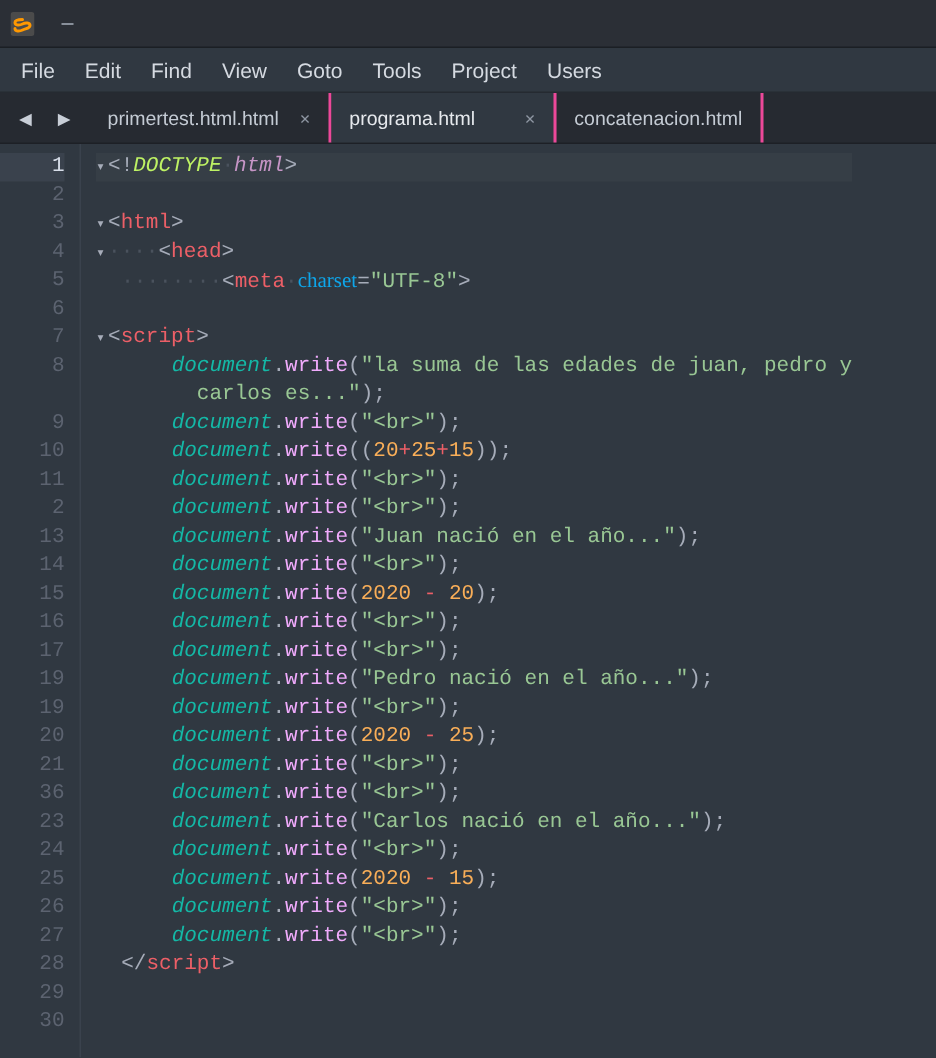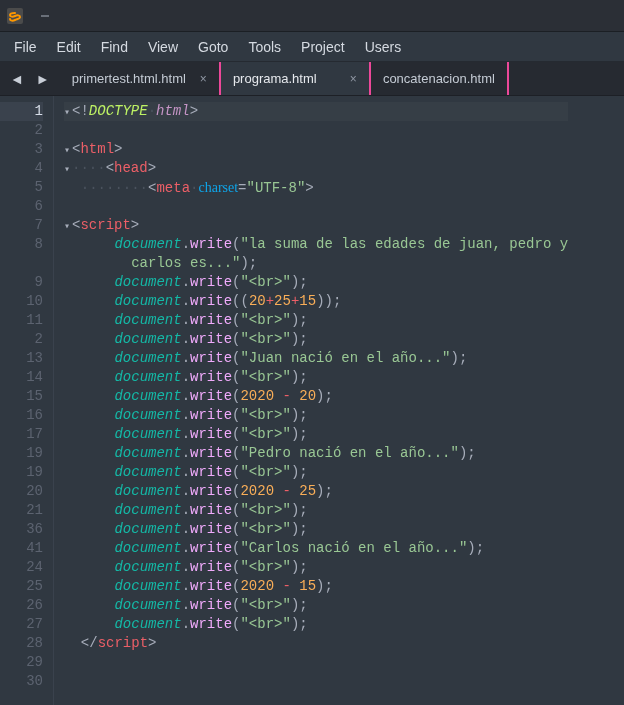--- a/index.html
+++ b/index.html
@@ -212,21 +212,21 @@
       <div class="ln">13</div>
       <div class="ln">14</div>
       <div class="ln">15</div>
       <div class="ln">16</div>
       <div class="ln">17</div>
       <div class="ln">19</div>
       <div class="ln">19</div>
       <div class="ln">20</div>
       <div class="ln">21</div>
       <div class="ln">36</div>
-      <div class="ln">41</div>
+      <div class="ln">23</div>
       <div class="ln">24</div>
       <div class="ln">25</div>
       <div class="ln">26</div>
       <div class="ln">27</div>
       <div class="ln">28</div>
       <div class="ln">29</div>
       <div class="ln">30</div>
     </div>
   <div class="code" id="code"><div class="row cursor-row"><span class="fold">▾</span><span class="c-punc">&lt;!</span><span class="c-doct">DOCTYPE</span><span class="c-ws">·</span><span class="c-doctkw">html</span><span class="c-punc">&gt;</span></div><div class="row">  </div><div class="row"><span class="fold">▾</span><span class="c-punc">&lt;</span><span class="c-tag">html</span><span class="c-punc">&gt;</span></div><div class="row"><span class="fold">▾</span><span class="c-ws">····</span><span class="c-punc">&lt;</span><span class="c-tag">head</span><span class="c-punc">&gt;</span></div><div class="row">  <span class="c-ws">········</span><span class="c-punc">&lt;</span><span class="c-tag">meta</span><span class="c-ws">·</span><span class="c-attr">charset</span><span class="c-punc">=</span><span class="c-str">"UTF-8"</span><span class="c-punc">&gt;</span></div><div class="row">  </div><div class="row"><span class="fold">▾</span><span class="c-punc">&lt;</span><span class="c-tag">script</span><span class="c-punc">&gt;</span></div><div class="row" style="height: 38px; white-space: pre-wrap; line-height: 19px;">      <span class="c-obj">document</span><span class="c-punc">.</span><span class="c-fn">write</span><span class="c-punc">(</span><span class="c-str">"la suma de las edades de juan, pedro y<br>        carlos es..."</span><span class="c-punc">);</span></div><div class="row">      <span class="c-obj">document</span><span class="c-punc">.</span><span class="c-fn">write</span><span class="c-punc">(</span><span class="c-str">"&lt;br&gt;"</span><span class="c-punc">);</span></div><div class="row">      <span class="c-obj">document</span><span class="c-punc">.</span><span class="c-fn">write</span><span class="c-punc">((</span><span class="c-num">20</span><span class="c-op">+</span><span class="c-num">25</span><span class="c-op">+</span><span class="c-num">15</span><span class="c-punc">));</span></div><div class="row">      <span class="c-obj">document</span><span class="c-punc">.</span><span class="c-fn">write</span><span class="c-punc">(</span><span class="c-str">"&lt;br&gt;"</span><span class="c-punc">);</span></div><div class="row">      <span class="c-obj">document</span><span class="c-punc">.</span><span class="c-fn">write</span><span class="c-punc">(</span><span class="c-str">"&lt;br&gt;"</span><span class="c-punc">);</span></div><div class="row">      <span class="c-obj">document</span><span class="c-punc">.</span><span class="c-fn">write</span><span class="c-punc">(</span><span class="c-str">"Juan nació en el año..."</span><span class="c-punc">);</span></div><div class="row">      <span class="c-obj">document</span><span class="c-punc">.</span><span class="c-fn">write</span><span class="c-punc">(</span><span class="c-str">"&lt;br&gt;"</span><span class="c-punc">);</span></div><div class="row">      <span class="c-obj">document</span><span class="c-punc">.</span><span class="c-fn">write</span><span class="c-punc">(</span><span class="c-num">2020</span> <span class="c-op">-</span> <span class="c-num">20</span><span class="c-punc">);</span></div><div class="row">      <span class="c-obj">document</span><span class="c-punc">.</span><span class="c-fn">write</span><span class="c-punc">(</span><span class="c-str">"&lt;br&gt;"</span><span class="c-punc">);</span></div><div class="row">      <span class="c-obj">document</span><span class="c-punc">.</span><span class="c-fn">write</span><span class="c-punc">(</span><span class="c-str">"&lt;br&gt;"</span><span class="c-punc">);</span></div><div class="row">      <span class="c-obj">document</span><span class="c-punc">.</span><span class="c-fn">write</span><span class="c-punc">(</span><span class="c-str">"Pedro nació en el año..."</span><span class="c-punc">);</span></div><div class="row">      <span class="c-obj">document</span><span class="c-punc">.</span><span class="c-fn">write</span><span class="c-punc">(</span><span class="c-str">"&lt;br&gt;"</span><span class="c-punc">);</span></div><div class="row">      <span class="c-obj">document</span><span class="c-punc">.</span><span class="c-fn">write</span><span class="c-punc">(</span><span class="c-num">2020</span> <span class="c-op">-</span> <span class="c-num">25</span><span class="c-punc">);</span></div><div class="row">      <span class="c-obj">document</span><span class="c-punc">.</span><span class="c-fn">write</span><span class="c-punc">(</span><span class="c-str">"&lt;br&gt;"</span><span class="c-punc">);</span></div><div class="row">      <span class="c-obj">document</span><span class="c-punc">.</span><span class="c-fn">write</span><span class="c-punc">(</span><span class="c-str">"&lt;br&gt;"</span><span class="c-punc">);</span></div><div class="row">      <span class="c-obj">document</span><span class="c-punc">.</span><span class="c-fn">write</span><span class="c-punc">(</span><span class="c-str">"Carlos nació en el año..."</span><span class="c-punc">);</span></div><div class="row">      <span class="c-obj">document</span><span class="c-punc">.</span><span class="c-fn">write</span><span class="c-punc">(</span><span class="c-str">"&lt;br&gt;"</span><span class="c-punc">);</span></div><div class="row">      <span class="c-obj">document</span><span class="c-punc">.</span><span class="c-fn">write</span><span class="c-punc">(</span><span class="c-num">2020</span> <span class="c-op">-</span> <span class="c-num">15</span><span class="c-punc">);</span></div><div class="row">      <span class="c-obj">document</span><span class="c-punc">.</span><span class="c-fn">write</span><span class="c-punc">(</span><span class="c-str">"&lt;br&gt;"</span><span class="c-punc">);</span></div><div class="row">      <span class="c-obj">document</span><span class="c-punc">.</span><span class="c-fn">write</span><span class="c-punc">(</span><span class="c-str">"&lt;br&gt;"</span><span class="c-punc">);</span></div><div class="row">  <span class="c-punc">&lt;/</span><span class="c-tag">script</span><span class="c-punc">&gt;</span></div><div class="row">  </div><div class="row">  </div></div>
 </div>

